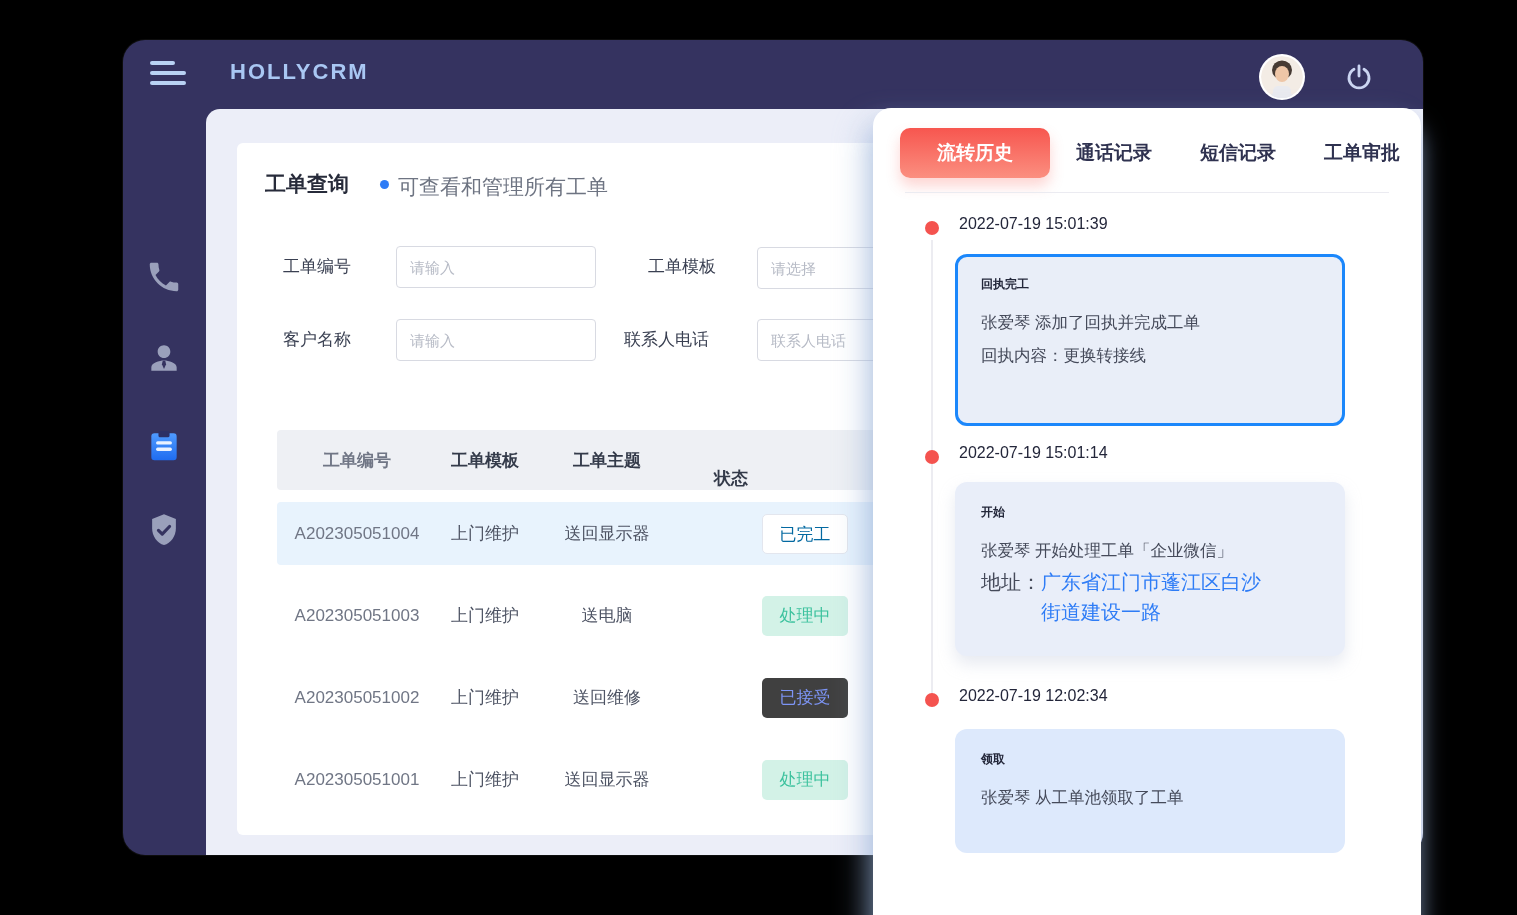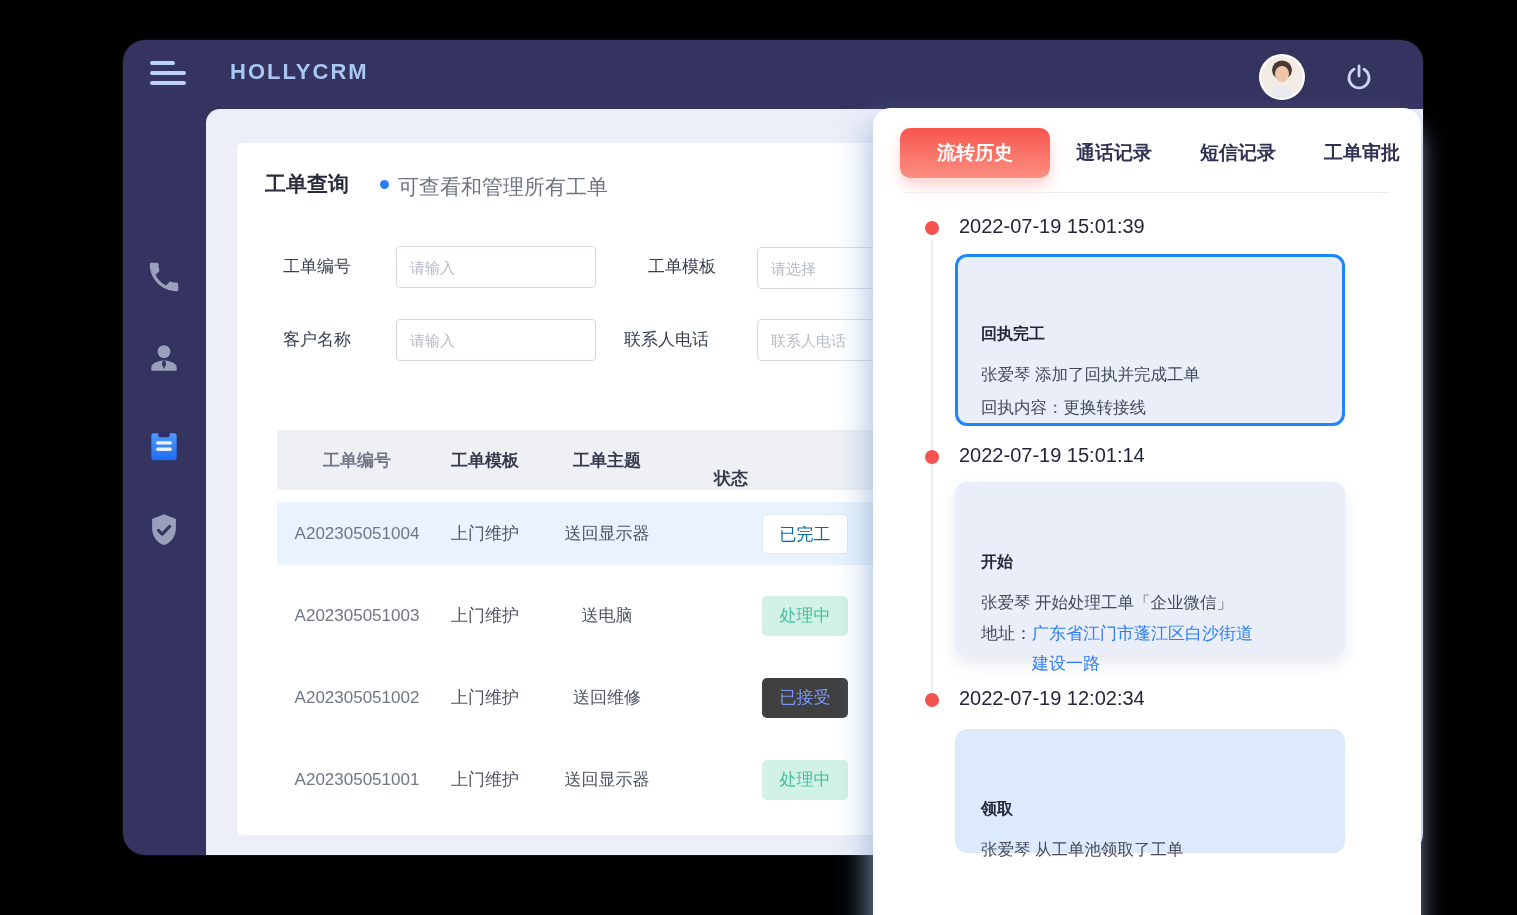--- a/index.html
+++ b/index.html
@@ -89,32 +89,32 @@
     width:150px;height:50px;line-height:50px;text-align:center;border-radius:10px;
     background:linear-gradient(180deg,#f7564f,#fb8f80);color:#fff;
     box-shadow:0 8px 14px rgba(247,86,79,.25);
   }
   .tab + .tab{margin-left:48px;}
   .tab:nth-child(2){margin-left:26px;}
   .tabs-divider{position:absolute;left:32px;right:32px;top:84px;height:1px;background:#ebebf1;}
   .tl-line{position:absolute;left:58px;top:132px;width:2px;height:460px;background:#ececf1;}
   .tl-dot{position:absolute;left:52px;width:14px;height:14px;border-radius:50%;background:#f4534f;}
   .d1{top:113px;} .d2{top:342px;} .d3{top:585px;}
-  .tl-time{position:absolute;left:86px;font-size:20px;color:#23263a;}
+  .tl-time{position:absolute;left:86px;font-size:16px;color:#23263a;}
   .t1{top:107px;} .t2{top:336px;} .t3{top:579px;}
   .tl-card{
     position:absolute;left:82px;width:390px;box-sizing:border-box;
     border-radius:12px;padding:22px 26px;background:#e9eef9;
   }
   .card1{top:146px;height:172px;background:#e9eef8;border:3px solid #1b87fb;padding:19px 23px;}
   .card2{top:374px;height:174px;box-shadow:0 8px 16px rgba(185,195,215,.35);}
   .card3{top:621px;height:124px;background:#dde9fc;}
-  .tl-title{font-size:16px;font-weight:bold;color:#23273a;margin-bottom:13px;margin-top:48px;}
+  .tl-title{font-size:12px;font-weight:bold;color:#23273a;margin-bottom:13px;}
   .tl-text{font-size:16.5px;color:#454a5a;line-height:33px;}
-  .addr-row{display:flex;font-size:17px;line-height:30px;}
+  .addr-row{display:flex;font-size:20px;line-height:30px;}
   .addr-label{color:#454a5a;white-space:nowrap;}
   .addr-link{color:#2e7cf6;font-weight:500;width:228px;cursor:pointer;}
   svg{display:block;}
 </style>
 </head>
 <body>
 
 <div class="window">
 
   <div class="content-bg"></div>

